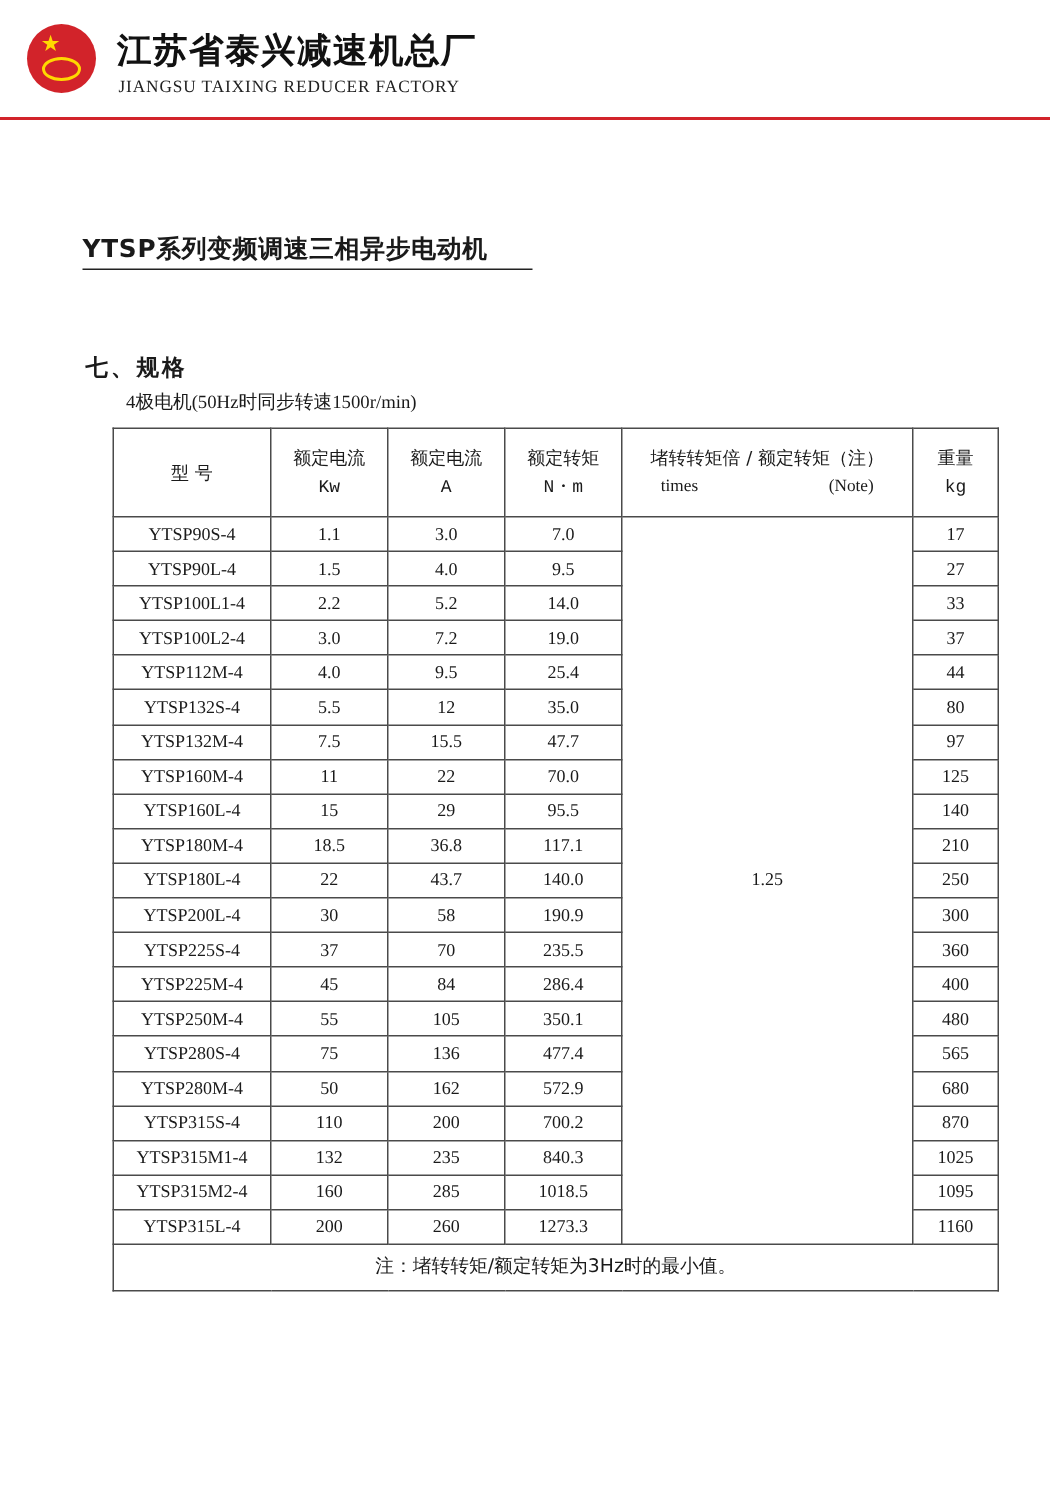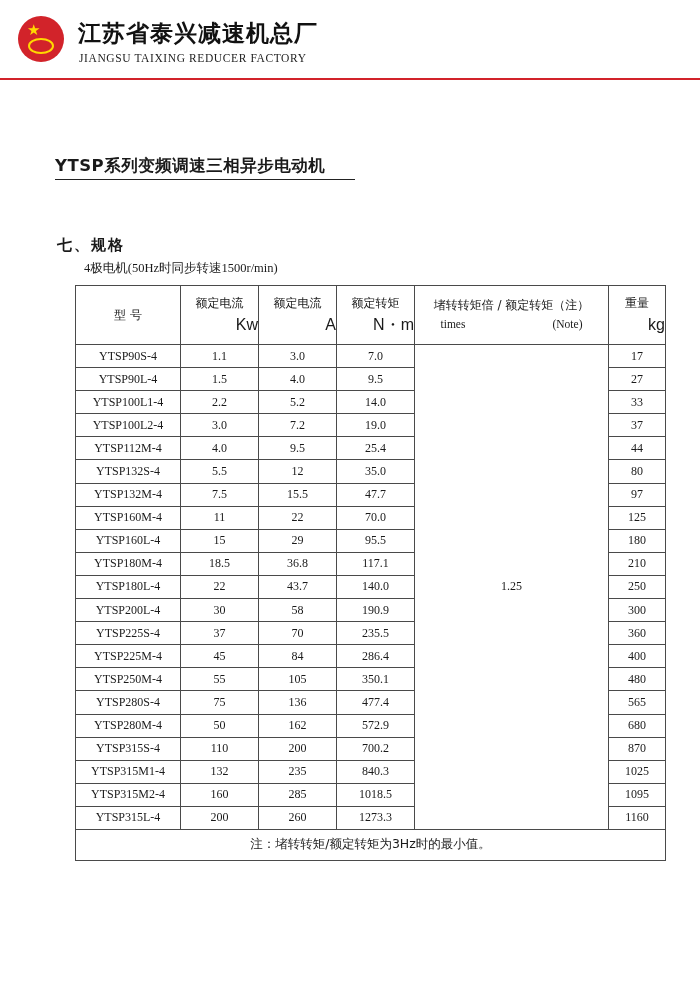--- a/index.html
+++ b/index.html
@@ -142,24 +142,23 @@
     line-height: 1.35;
     font-size: 12px;
   }
   .hdr .cn {
     display: block;
     font-family: "DejaVu Sans", sans-serif;
     font-size: 12px;
   }
   .hdr .unit {
     display: block;
-    font-family: Liberation Sans, sans-serif;
-    font-size: 16px;
+    font-family: Liberation Mono, monospace;
+    font-size: 12px;
     margin-top: 3px;
-    text-align: right;
   }
   .hdr .two-col {
     display: flex;
     justify-content: space-around;
     margin-top: 4px;
     font-family: "Liberation Serif", serif;
     font-size: 11.5px;
     gap: 36px;
   }
   tbody td {
@@ -307,21 +306,21 @@
         <td>22</td>
         <td>70.0</td>
         <td>125</td>
       </tr>
 
       <tr>
         <td class="model">YTSP160L-4</td>
         <td>15</td>
         <td>29</td>
         <td>95.5</td>
-        <td>180</td>
+        <td>140</td>
       </tr>
 
       <tr>
         <td class="model">YTSP180M-4</td>
         <td>18.5</td>
         <td>36.8</td>
         <td>117.1</td>
         <td>210</td>
       </tr>
 

